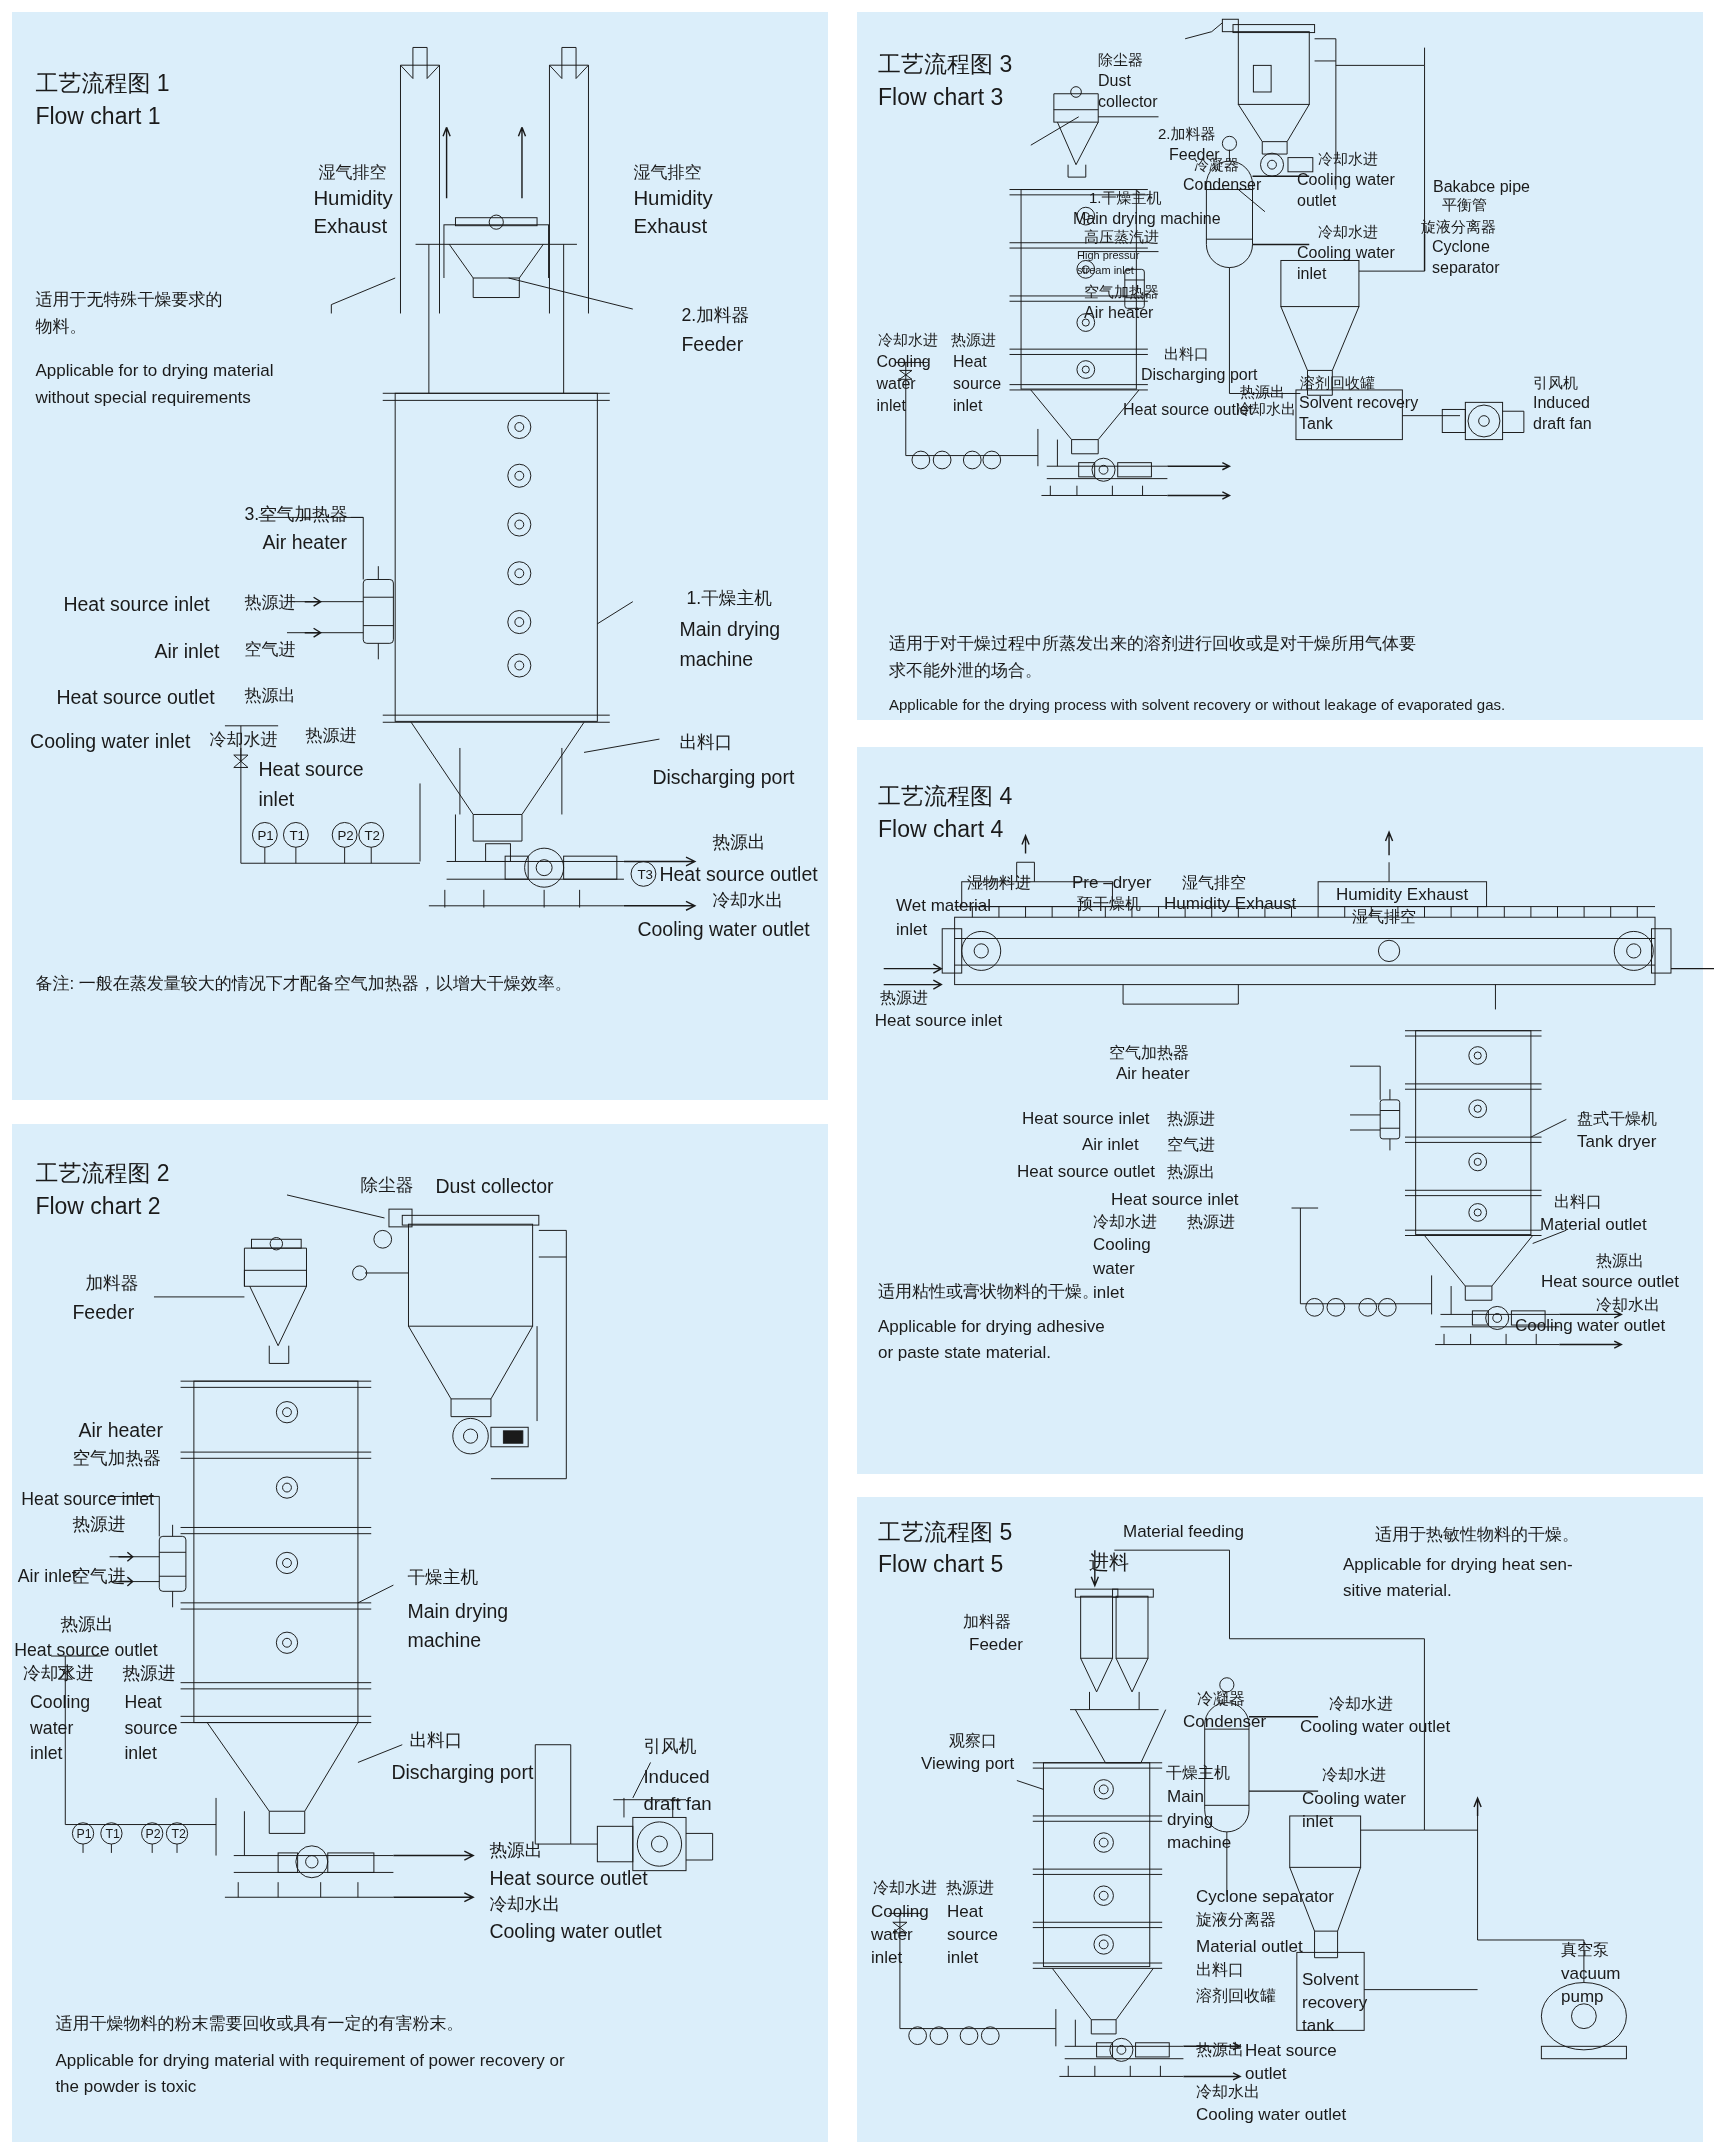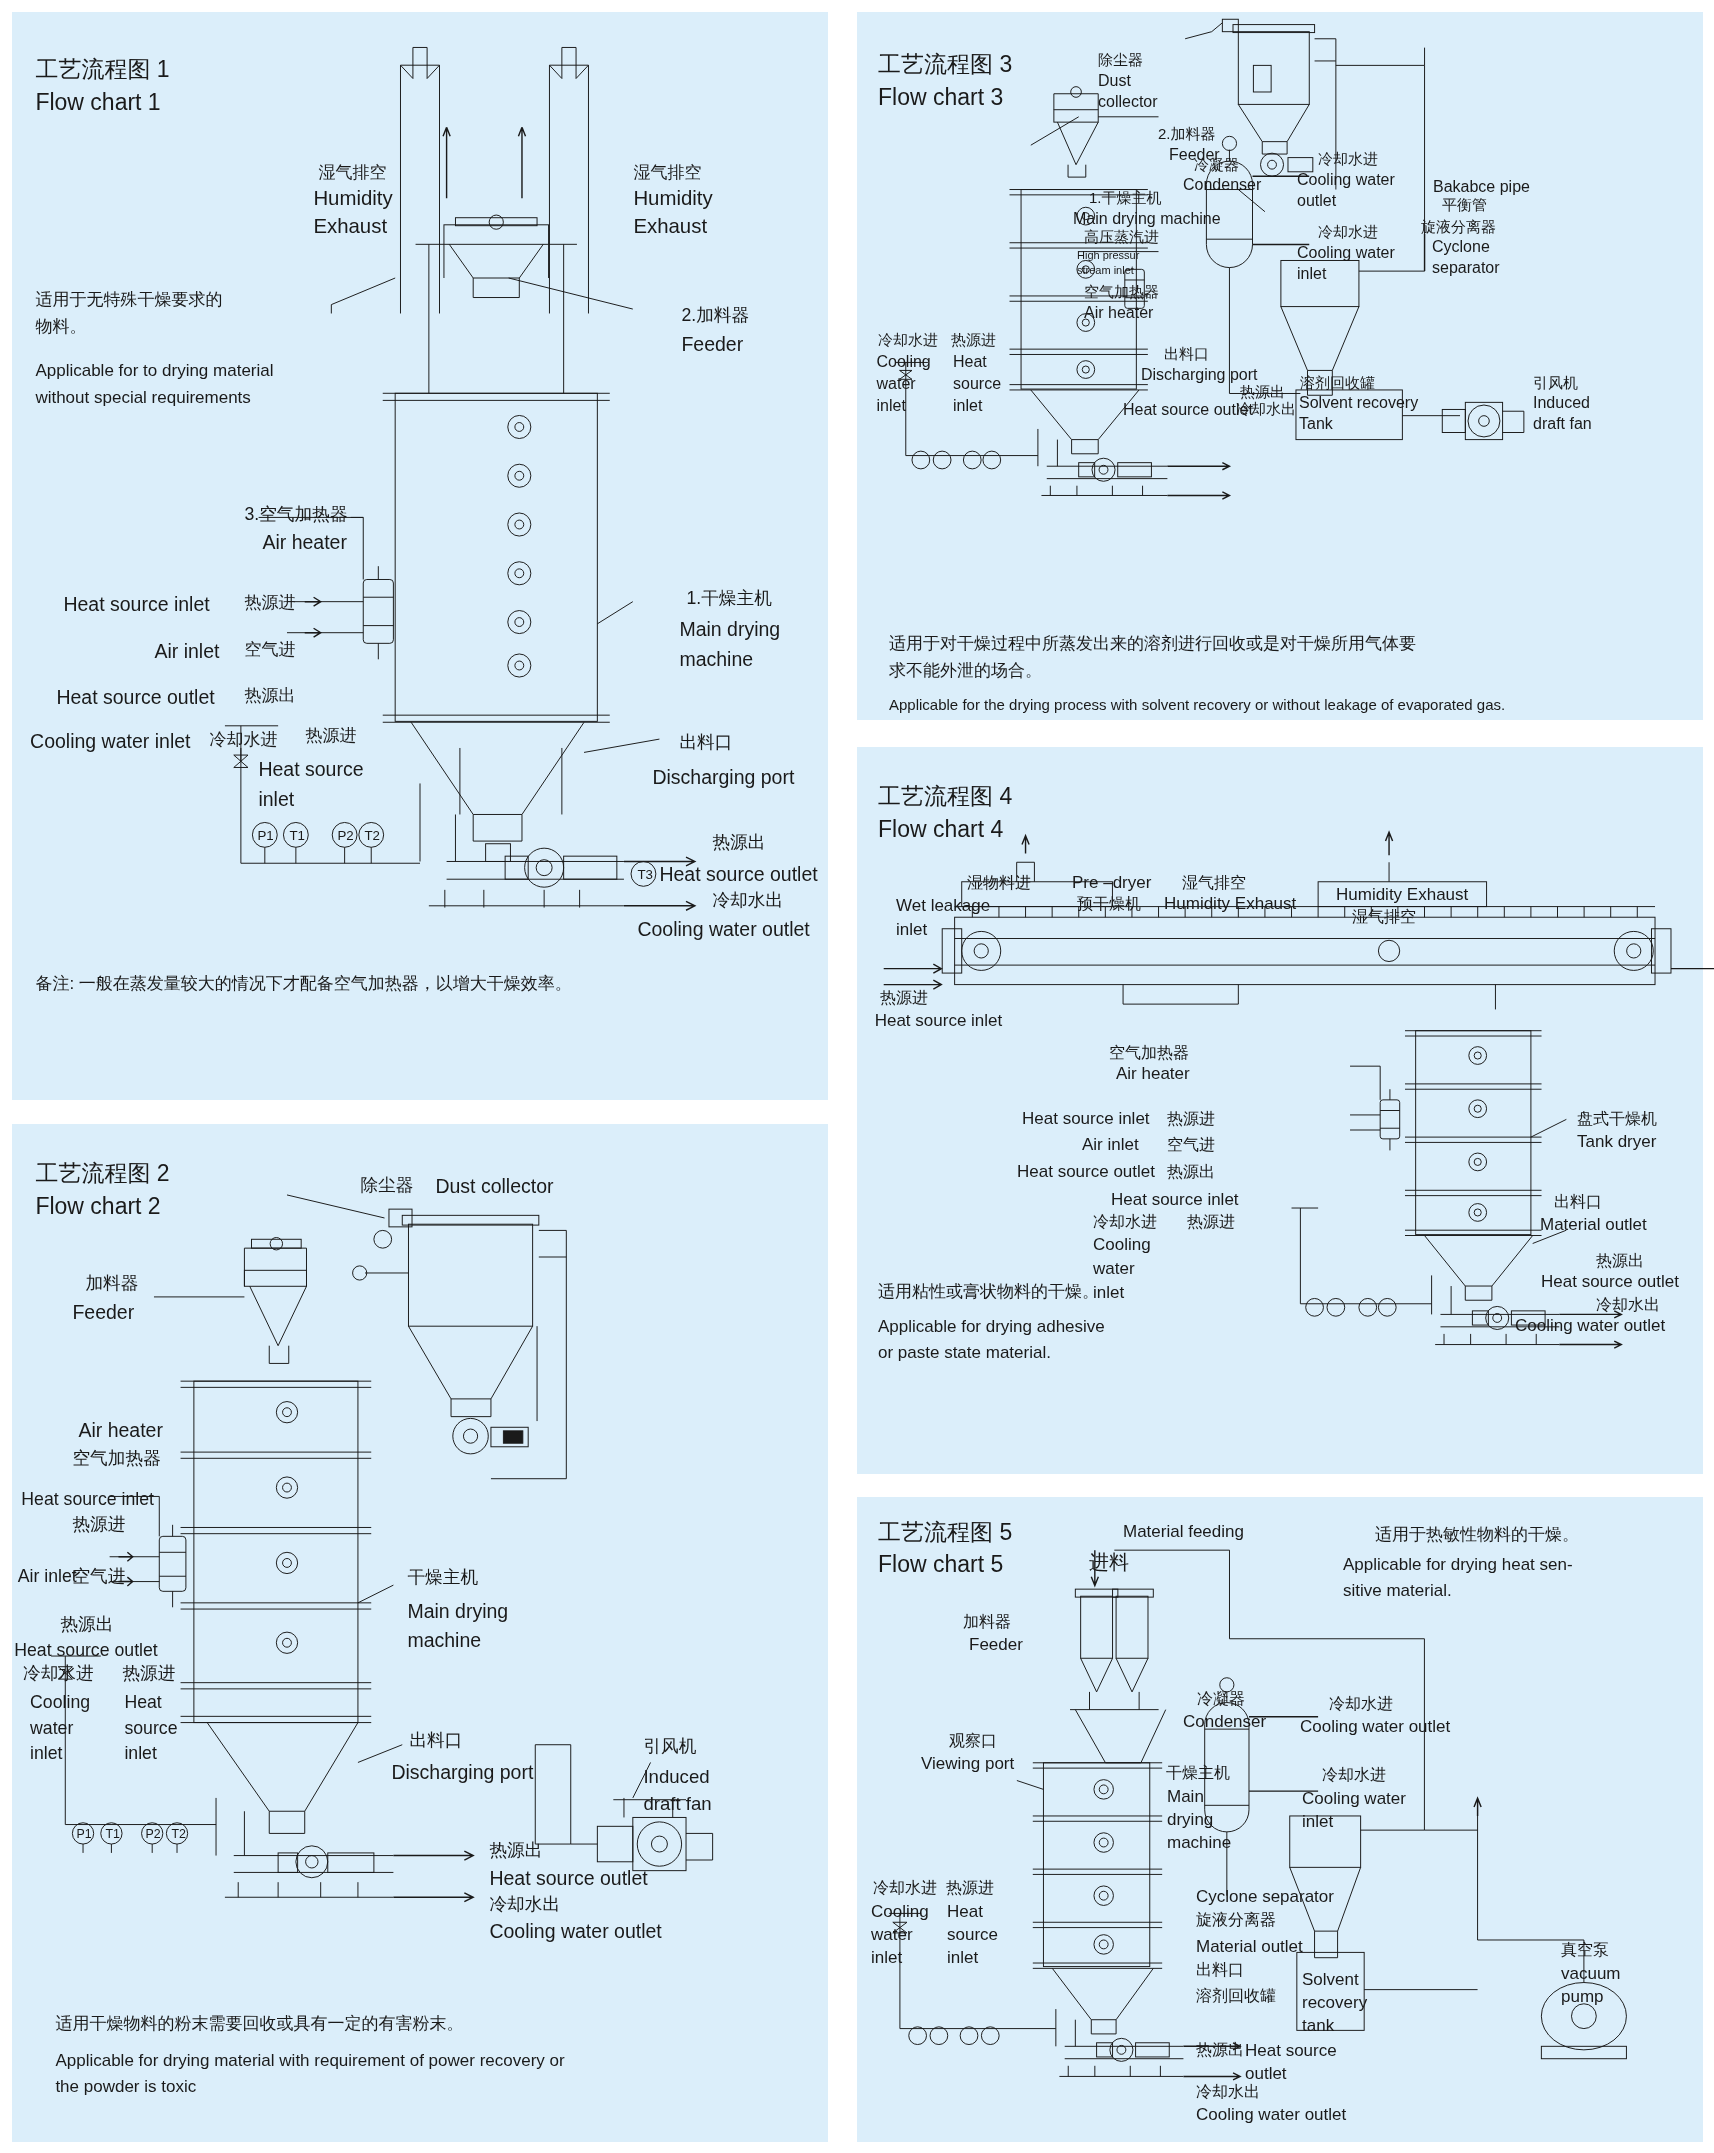--- a/index.html
+++ b/index.html
@@ -17,21 +17,21 @@
   .ln2{stroke:#1a1a1a;stroke-width:1.6;fill:none;}
   .filld{fill:#1a1a1a;stroke:#1a1a1a;stroke-width:1;}
   .nofill{fill:none;stroke:#1a1a1a;stroke-width:1.1;}
 </style>
 </head>
 <body>
 
 <div class="page">
 
   <div class="panel" style="left:12.4px;top:12.4px;width:816px;height:1088px;">
-    <div class="big-title" style="left:23px;top:42px;">
+    <div class="big-title" style="left:23px;top:56px;">
       <div class="cn">工艺流程图 1</div>
       <div class="en">Flow chart 1</div>
     </div>
     <div class="desc" style="left:23px;top:275px;width:319px;">适用于无特殊干燥要求的
 物料。</div>
     <div class="desc" style="left:23px;top:346px;width:355px;">Applicable for to drying material
 without special requirements</div>
 
     <svg width="816" height="1088" viewBox="0 0 920 1227">
 
@@ -514,21 +514,21 @@
       <circle class="nofill" cx="516" cy="632" r="10"></circle>
       <circle class="nofill" cx="540" cy="632" r="10"></circle>
       <circle class="nofill" cx="576" cy="632" r="10"></circle>
       <circle class="nofill" cx="598" cy="632" r="10"></circle>
 
       <path class="ln" d="M760 440 L800 420"></path>
       <path class="ln" d="M762 560 L800 545"></path>
     </svg>
 
     <div class="lbl" style="left:110px;top:126px;font-size:16px;">湿物料进</div>
-    <div class="lbl" style="left:39px;top:147px;font-size:17px;line-height:1.4;">Wet leakage
+    <div class="lbl" style="left:39px;top:147px;font-size:17px;line-height:1.4;">Wet material
 inlet</div>
     <div class="lbl" style="left:215px;top:126px;font-size:17px;">Pre –dryer</div>
     <div class="lbl" style="left:220px;top:147px;font-size:16px;">预干燥机</div>
     <div class="lbl" style="left:325px;top:126px;font-size:16px;">湿气排空</div>
     <div class="lbl" style="left:307px;top:147px;font-size:17px;">Humidity Exhaust</div>
     <div class="lbl" style="left:479px;top:138px;font-size:17px;">Humidity Exhaust</div>
     <div class="lbl" style="left:495px;top:160px;font-size:16px;">湿气排空</div>
     <div class="lbl" style="left:23px;top:241px;font-size:16px;">热源进</div>
     <div class="lbl" style="left:17.7px;top:264px;font-size:17px;">Heat source inlet</div>
     <div class="lbl" style="left:252px;top:296px;font-size:16px;">空气加热器</div>

